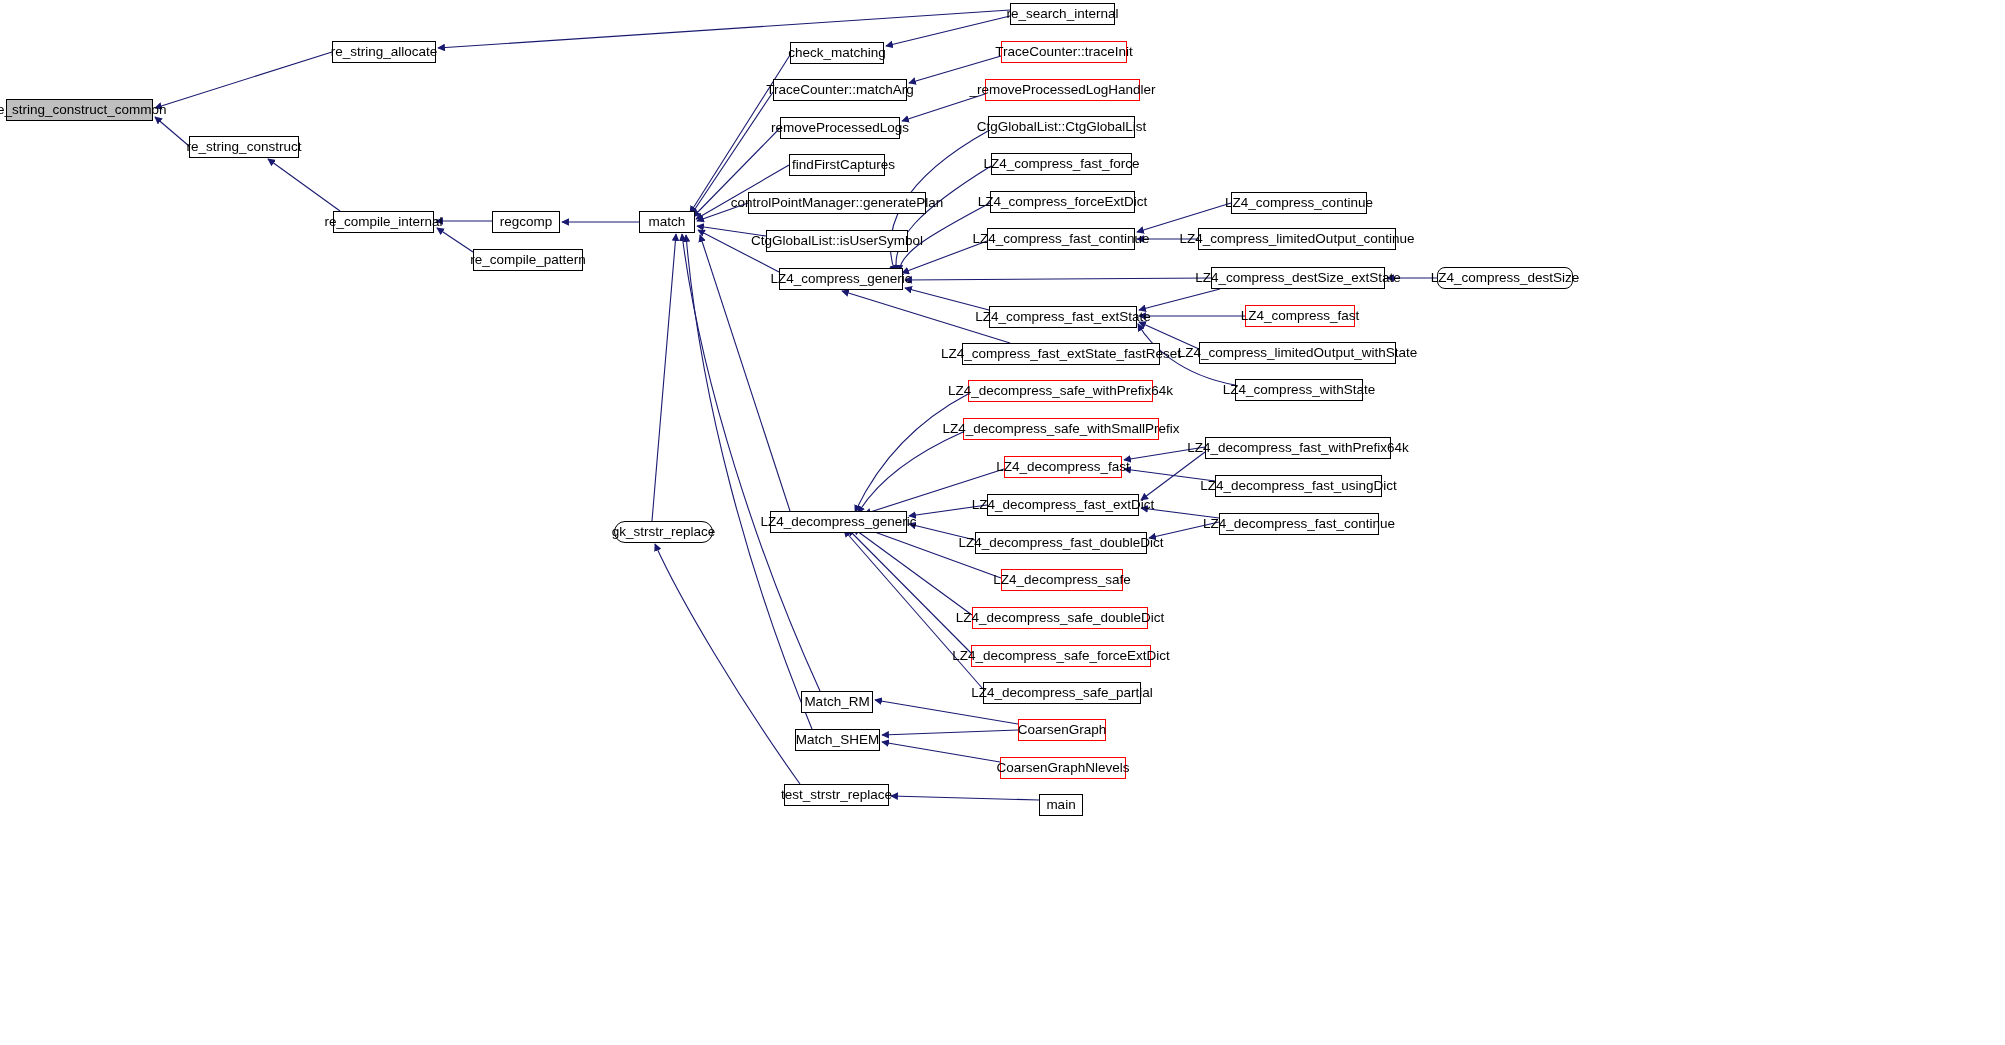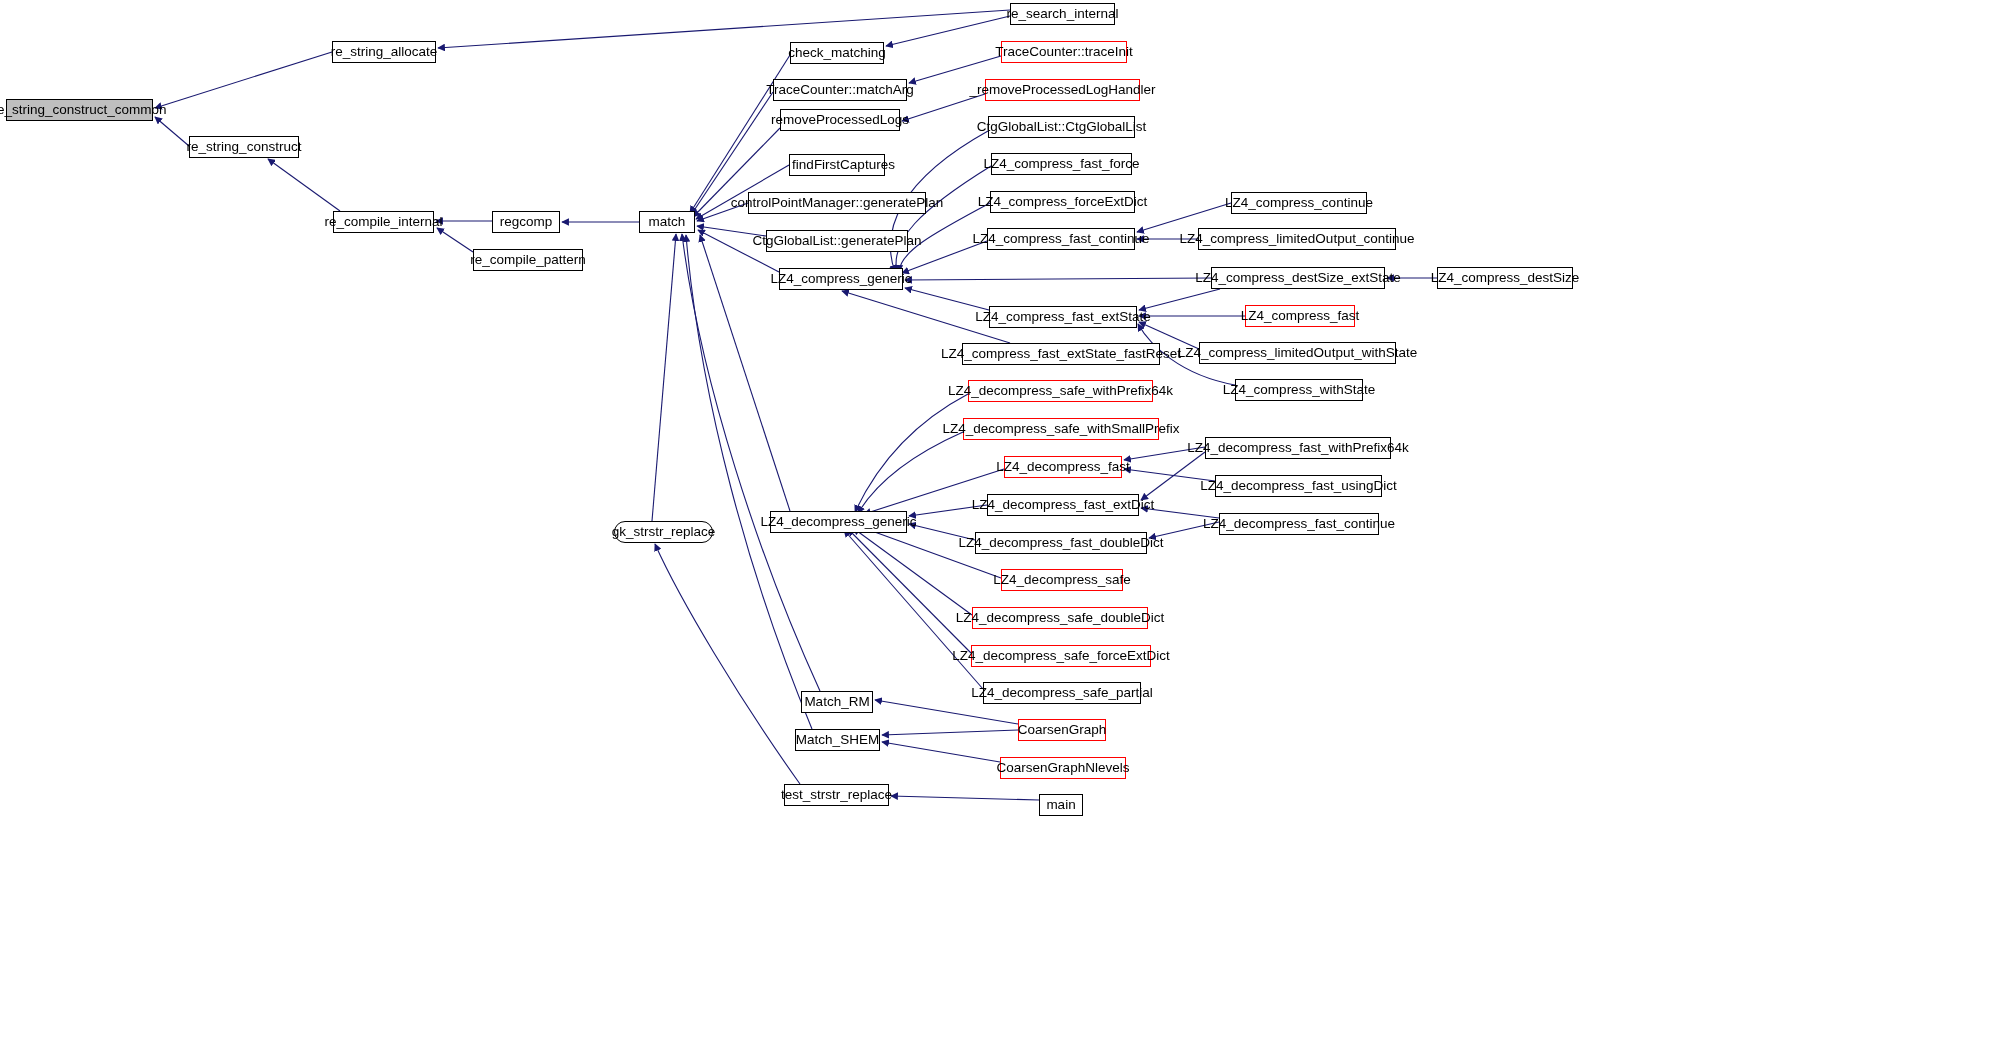--- a/index.html
+++ b/index.html
@@ -135,21 +135,21 @@
       </div>
       <div class="node red" style="left: 1001px; top: 41px; width: 126px;">
         <span>TraceCounter::traceInit</span>
       </div>
       <div class="node" style="left: 773px; top: 79px; width: 134px;">
         <span>TraceCounter::matchArg</span>
       </div>
       <div class="node red" style="left: 985px; top: 79px; width: 155px;">
         <span>_removeProcessedLogHandler</span>
       </div>
-      <div class="node" style="left: 780px; top: 109px; width: 120px;">
+      <div class="node" style="left: 780px; top: 117px; width: 120px;">
         <span>removeProcessedLogs</span>
       </div>
       <div class="node" style="left: 988px; top: 116px; width: 147px;">
         <span>CtgGlobalList::CtgGlobalList</span>
       </div>
       <div class="node" style="left: 789px; top: 154px; width: 96px; padding-left: 20px;">
         <span>findFirstCaptures</span>
       </div>
       <div class="node" style="left: 991px; top: 153px; width: 141px;">
         <span>LZ4_compress_fast_force</span>
@@ -157,35 +157,35 @@
       <div class="node" style="left: 748px; top: 192px; width: 178px;">
         <span>controlPointManager::generatePlan</span>
       </div>
       <div class="node" style="left: 990px; top: 191px; width: 145px;">
         <span>LZ4_compress_forceExtDict</span>
       </div>
       <div class="node" style="left: 1231px; top: 192px; width: 136px;">
         <span>LZ4_compress_continue</span>
       </div>
       <div class="node" style="left: 766px; top: 230px; width: 142px;">
-        <span>CtgGlobalList::generatePlan</span>
+        <span>CtgGlobalList::isUserSymbol</span>
       </div>
       <div class="node" style="left: 987px; top: 228px; width: 148px; align-items: center;">
         <span>LZ4_compress_fast_continue</span>
       </div>
       <div class="node" style="left: 1198px; top: 228px; width: 198px;">
         <span>LZ4_compress_limitedOutput_continue</span>
       </div>
       <div class="node" style="left: 779px; top: 268px; width: 124px;">
         <span>LZ4_compress_generic</span>
       </div>
       <div class="node" style="left: 1211px; top: 267px; width: 174px;">
         <span>LZ4_compress_destSize_extState</span>
       </div>
-      <div class="node" style="left: 1437px; top: 267px; width: 136px;">
+      <div class="node" style="left: 1437px; top: 267px; width: 136px; border-radius: 8px;">
         <span>LZ4_compress_destSize</span>
       </div>
       <div class="node" style="left: 989px; top: 306px; width: 148px;">
         <span>LZ4_compress_fast_extState</span>
       </div>
       <div class="node red" style="left: 1245px; top: 305px; width: 110px;">
         <span>LZ4_compress_fast</span>
       </div>
       <div class="node" style="left: 962px; top: 343px; width: 198px;">
         <span>LZ4_compress_fast_extState_fastReset</span>

